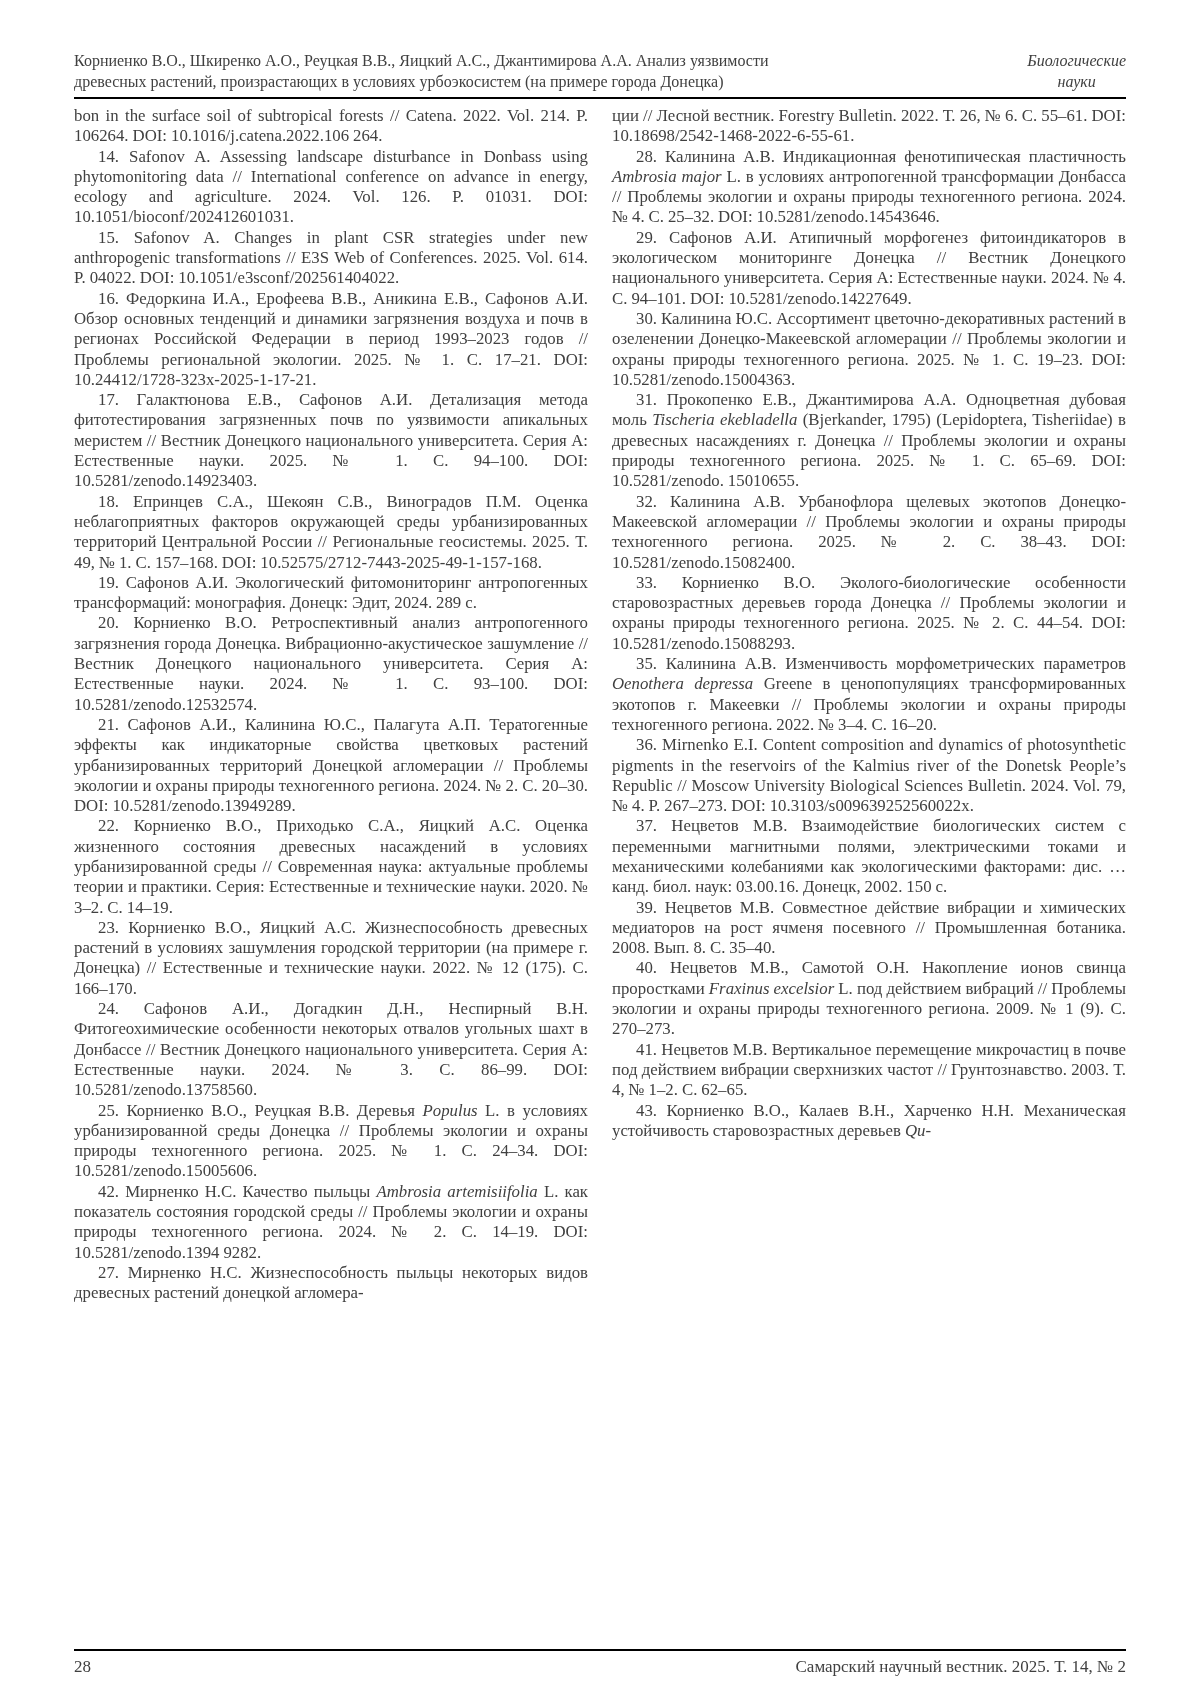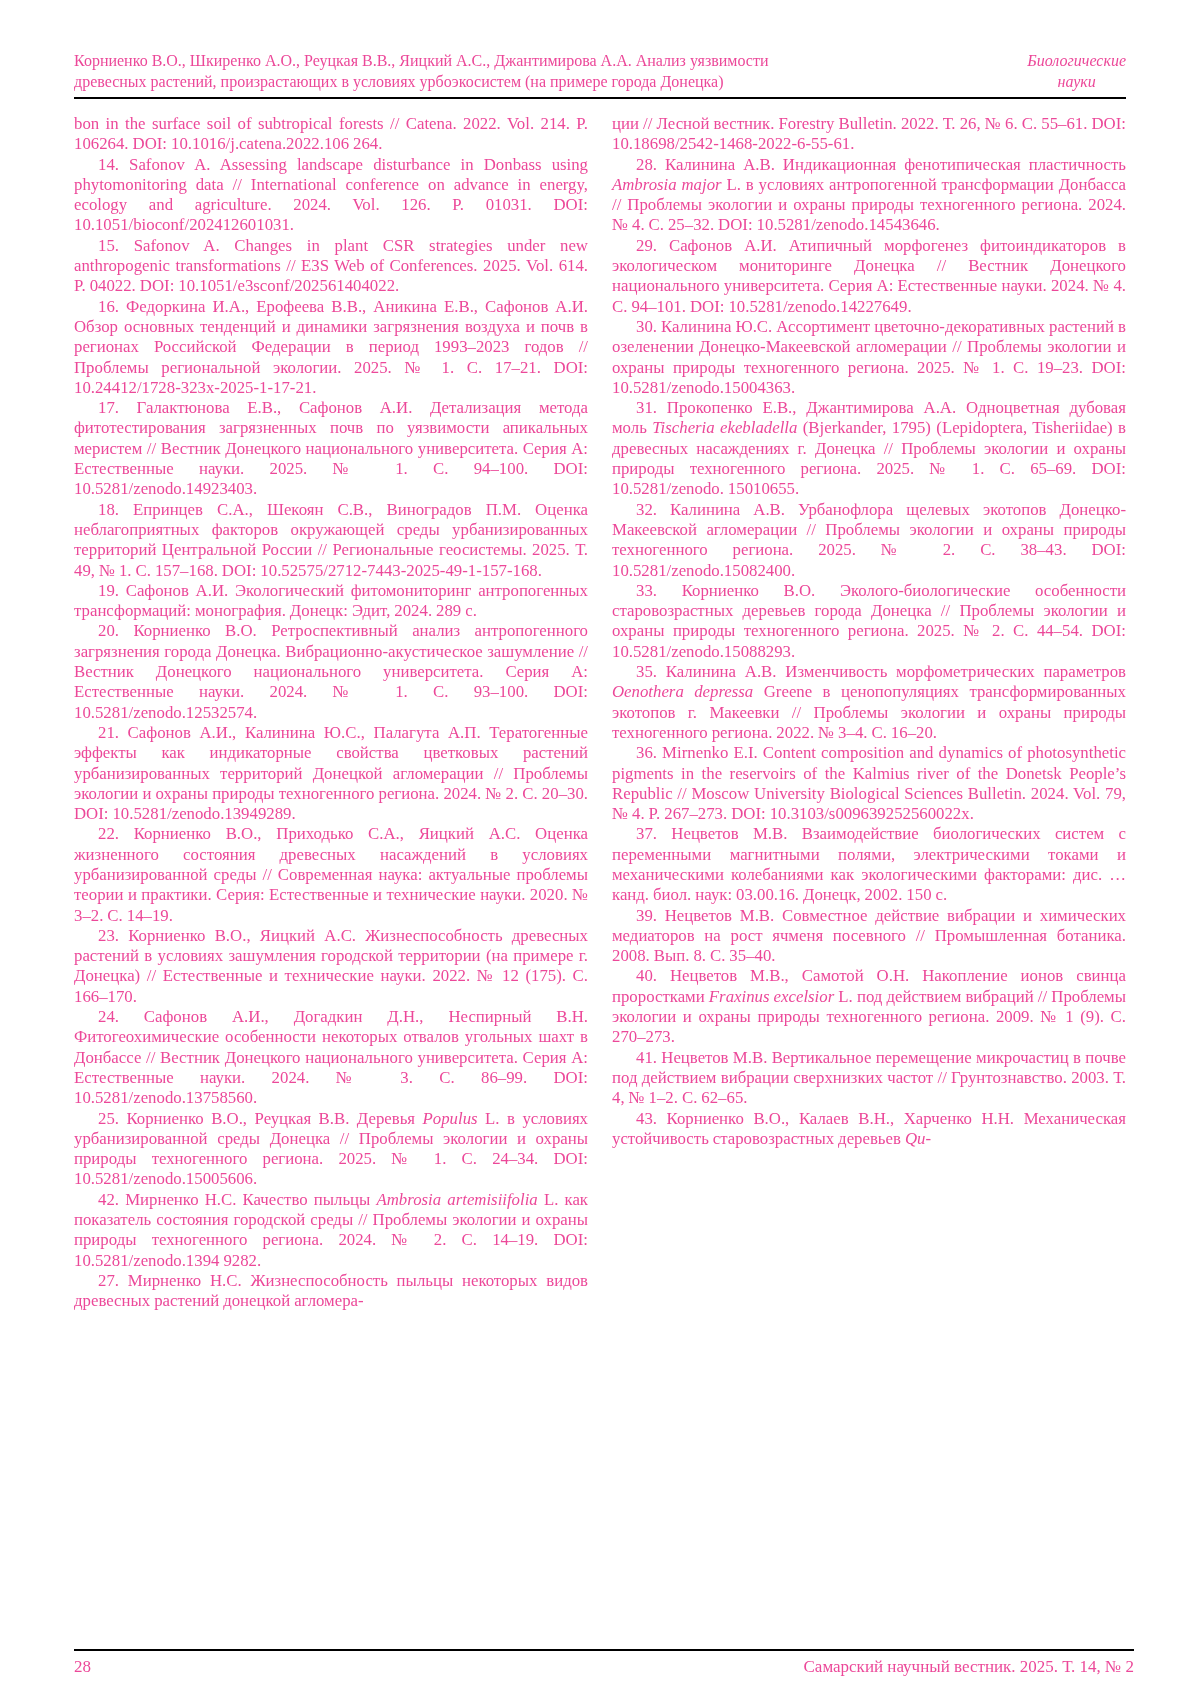--- a/index.html
+++ b/index.html
@@ -2,58 +2,58 @@
 <html lang="ru"><head>
 <meta charset="utf-8">
 <style>
   * { margin: 0; padding: 0; box-sizing: border-box; }
   html, body { background: #ffffff; }
   .page {
     position: relative;
     width: 1200px;
     height: 1697px;
     background: #ffffff;
-    color: #ec4899;
+    color: #404040;
     font-family: "Liberation Serif", "DejaVu Serif", serif;
     overflow: hidden;
     margin: 0 auto;
   }
   .inner { padding: 0 74px; }
   .header {
     padding-top: 50px;
     display: flex;
     justify-content: space-between;
     align-items: flex-start;
     font-size: 16px;
     line-height: 21px;
   }
   .header-left { max-width: 830px; }
   .header-right { font-style: italic; text-align: center; white-space: nowrap; padding-left: 24px; }
   .rule { border-top: 2px solid #000; margin-top: 5px; }
   .columns {
     display: flex;
     gap: 24px;
-    margin-top: 15px;
+    margin-top: 7px;
     height: 1528px;
     overflow: hidden;
   }
   .col {
     flex: 1 1 0;
     text-align: justify;
     font-size: 16.8px;
     line-height: 20.3px;
     word-spacing: -0.2px;
   }
   p.ref { margin: 0; }
   p.ref.indent { text-indent: 24px; }
   .it { font-style: italic; }
   .footer {
     position: absolute;
     left: 74px;
-    right: 66px;
+    right: 74px;
     bottom: 20px;
   }
   .footer .rule2 { border-top: 2px solid #000; margin-bottom: 5px; }
   .footer-row {
     display: flex;
     justify-content: space-between;
     font-size: 17px;
     line-height: 21px;
   }
 </style>

